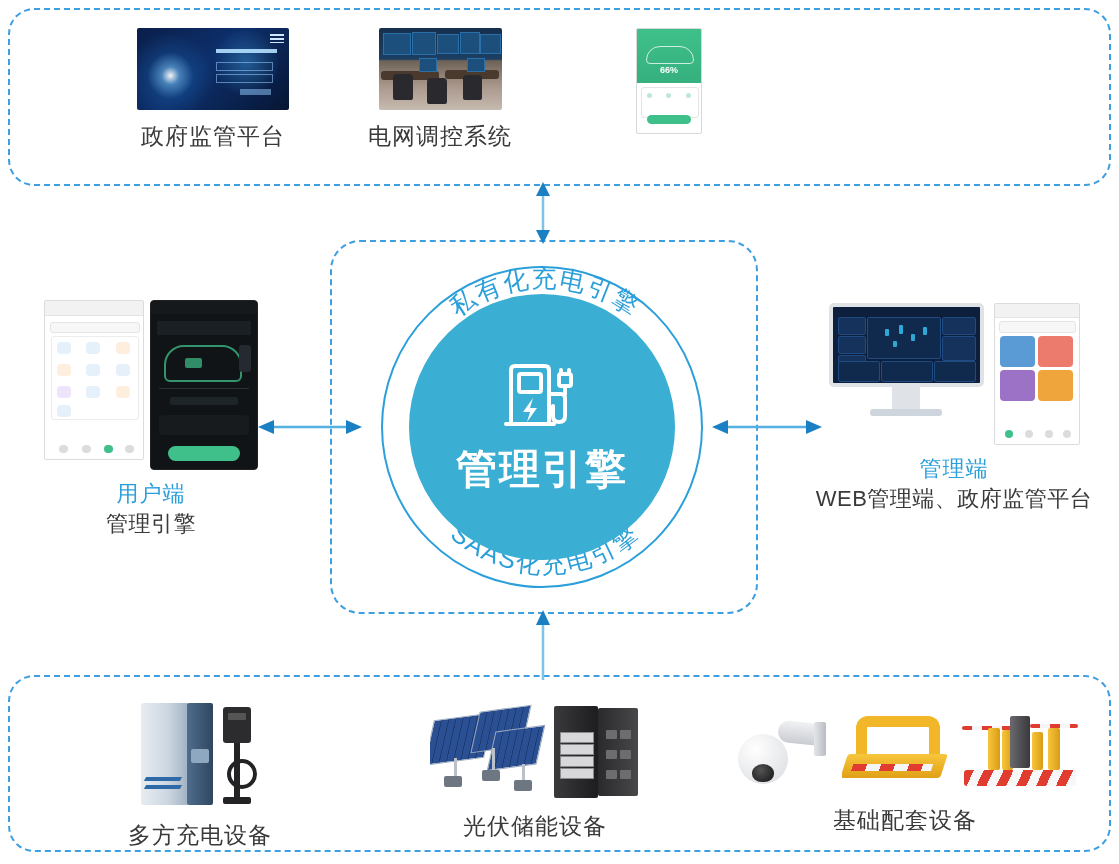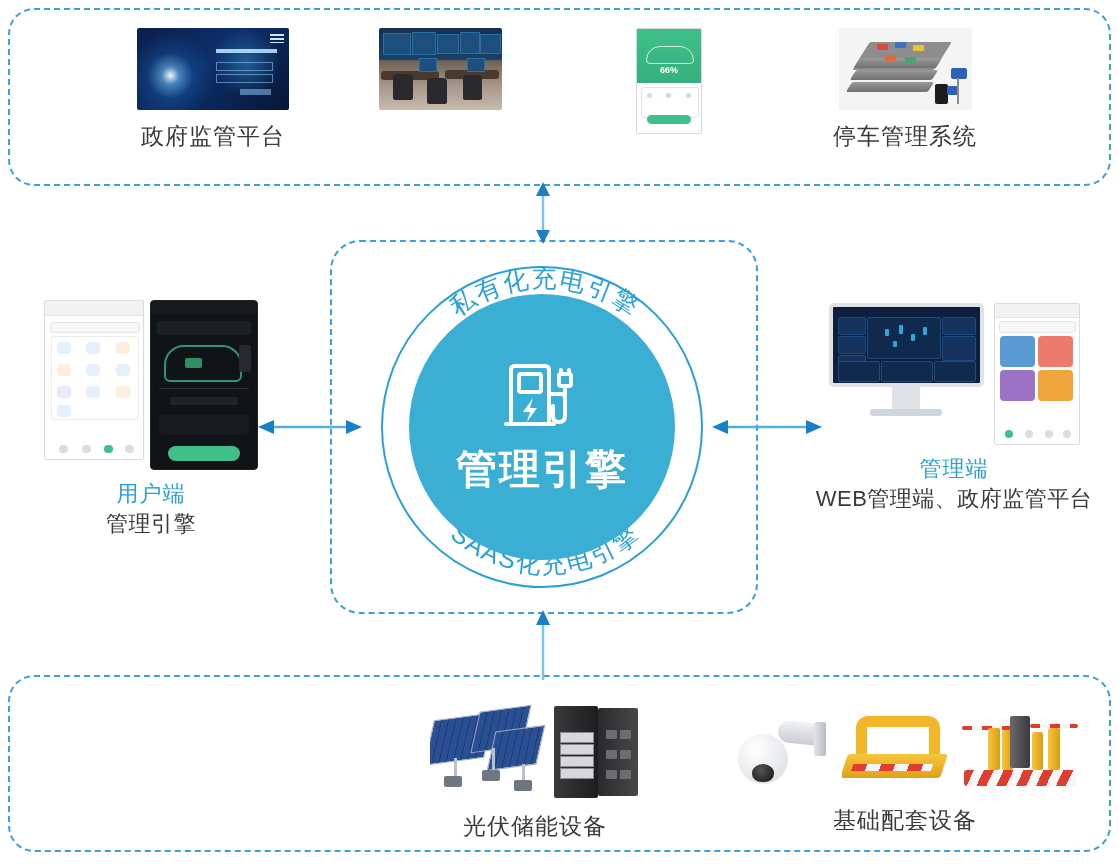--- a/index.html
+++ b/index.html
@@ -266,53 +266,36 @@
       <div class="scr" style="left:81px; top:4px;  width:18px; height:20px;"></div>
       <div class="scr" style="left:101px;top:6px;  width:19px; height:18px;"></div>
       <div class="desk" style="left:2px;  top:43px; width:58px; height:9px;"></div>
       <div class="desk" style="left:66px; top:42px; width:54px; height:9px;"></div>
       <div class="chair" style="left:14px; top:46px; width:20px; height:26px;"></div>
       <div class="chair" style="left:48px; top:50px; width:20px; height:26px;"></div>
       <div class="chair" style="left:84px; top:47px; width:19px; height:25px;"></div>
       <div class="scr" style="left:40px; top:30px; width:16px; height:12px;"></div>
       <div class="scr" style="left:88px; top:30px; width:16px; height:12px;"></div>
     </div>
+    <div class="caption">电网调控系统</div>
   </div>
 
   <div class="cell" style="left:588px; top:28px; width:162px;">
     <div class="thumb tb-app">
       <div class="app-top"></div>
       <div class="app-car"></div>
       <div class="app-pct">66%</div>
       <div class="app-card"></div>
       <div class="app-dot" style="left:16%; top:62%;"></div>
       <div class="app-dot" style="left:46%; top:62%;"></div>
       <div class="app-dot" style="left:76%; top:62%;"></div>
       <div class="app-btn"></div>
     </div>
   </div>
 
-  <div class="cell" style="left:824px; top:28px; width:162px;">
-    <div class="thumb tb-park">
-      <div class="slab" style="left:22px; top:14px; width:82px; height:28px; background:#8d8d8d;"></div>
-      <div class="slab" style="left:18px; top:30px; width:82px; height:10px;"></div>
-      <div class="slab" style="left:14px; top:42px; width:82px; height:10px;"></div>
-      <div class="slab" style="left:10px; top:54px; width:82px; height:10px;"></div>
-      <div class="car" style="left:38px; top:16px; width:11px; height:6px; background:#d84a3c;"></div>
-      <div class="car" style="left:56px; top:14px; width:11px; height:6px; background:#3a74c4;"></div>
-      <div class="car" style="left:74px; top:17px; width:11px; height:6px; background:#e3c63c;"></div>
-      <div class="car" style="left:46px; top:27px; width:11px; height:6px; background:#e06a3a;"></div>
-      <div class="car" style="left:66px; top:29px; width:11px; height:6px; background:#4aa36e;"></div>
-      <div class="board" style="left:96px; top:56px; width:13px; height:20px;"></div>
-      <div class="sign" style="left:112px; top:40px; width:16px; height:11px;"></div>
-      <div class="sign" style="left:108px; top:58px; width:11px; height:9px;"></div>
-      <div class="pole" style="left:118px; top:50px; width:2px; height:26px;"></div>
-    </div>
-    <div class="caption">停车管理系统</div>
-  </div>
 
   <div class="cell" style="left:35px; top:300px; width:232px;">
     <div style="display:flex; align-items:flex-start; gap:6px;">
       <div class="thumb tb-pc" style="width:98px; height:158px;">
         <div class="pc-top"></div>
         <div class="pc-search" style="top:13%; height:6%;"></div>
         <div style="position:absolute; left:6%; top:22%; width:88%; height:52%; background:#fff; border:1px solid #ececec; border-radius:3px;"></div>
         <div class="tile" style="left:12%; top:26%; width:14px; height:12px; background:#e6f0fb;"></div>
         <div class="tile" style="left:42%; top:26%; width:14px; height:12px; background:#e6f0fb;"></div>
         <div class="tile" style="left:72%; top:26%; width:14px; height:12px; background:#fdeede;"></div>
@@ -378,20 +361,35 @@
         <div class="tile" style="left:60%; bottom:4%; width:8px; height:8px; background:#dcdcdc;"></div>
         <div class="tile" style="left:82%; bottom:4%; width:8px; height:8px; background:#dcdcdc;"></div>
       </div>
     </div>
     <div class="caption-accent">管理端</div>
     <div class="caption-sub">WEB管理端、政府监管平台</div>
   </div>
 
   <div class="panel" id="panel-bottom"></div>
 
+  <div class="cell" style="left:105px; top:697px; width:190px;">
+    <div class="thumb tb-charger">
+      <div class="body"></div>
+        <div class="body2"></div>
+        <div class="scr2"></div>
+      <div style="position:absolute; left:10px; top:80px; width:36px; height:4px; background:#2f6aa8; transform:skewX(-30deg);"></div>
+      <div style="position:absolute; left:10px; top:88px; width:36px; height:4px; background:#2f6aa8; transform:skewX(-30deg);"></div>
+      <div class="wall"></div>
+        <div class="wscr"></div>
+      <div class="stem"></div>
+        <div class="coil"></div>
+        <div class="foot"></div>
+    </div>
+    <div class="caption">多方充电设备</div>
+  </div>
 
   <div class="cell" style="left:430px; top:702px; width:210px;">
     <div style="display:flex; align-items:flex-end; gap:8px;">
       <div class="thumb tb-solar">
         <div class="pv" style="left:0px;  top:14px; width:56px; height:44px;"></div>
         <div class="pv" style="left:46px; top:6px;  width:48px; height:40px;"></div>
         <div class="pv" style="left:62px; top:26px; width:46px; height:38px;"></div>
         <div class="leg" style="left:24px; top:56px; width:3px; height:22px;"></div>
         <div class="leg" style="left:62px; top:46px; width:3px; height:26px;"></div>
         <div class="leg" style="left:92px; top:62px; width:3px; height:18px;"></div>

